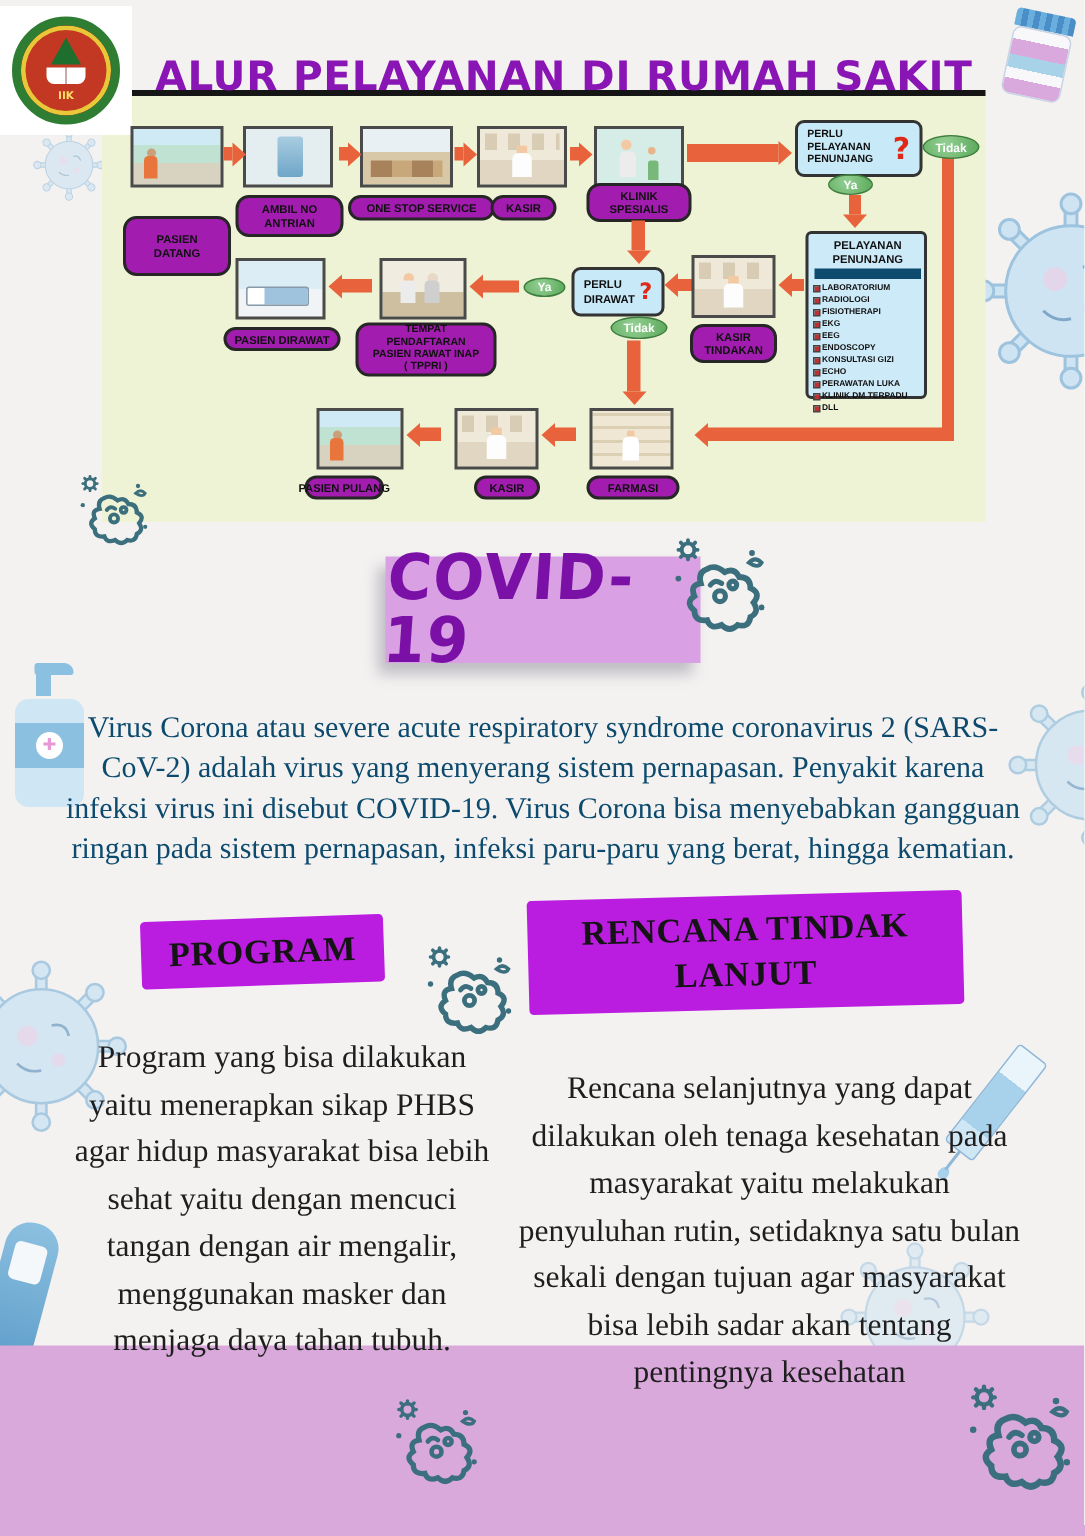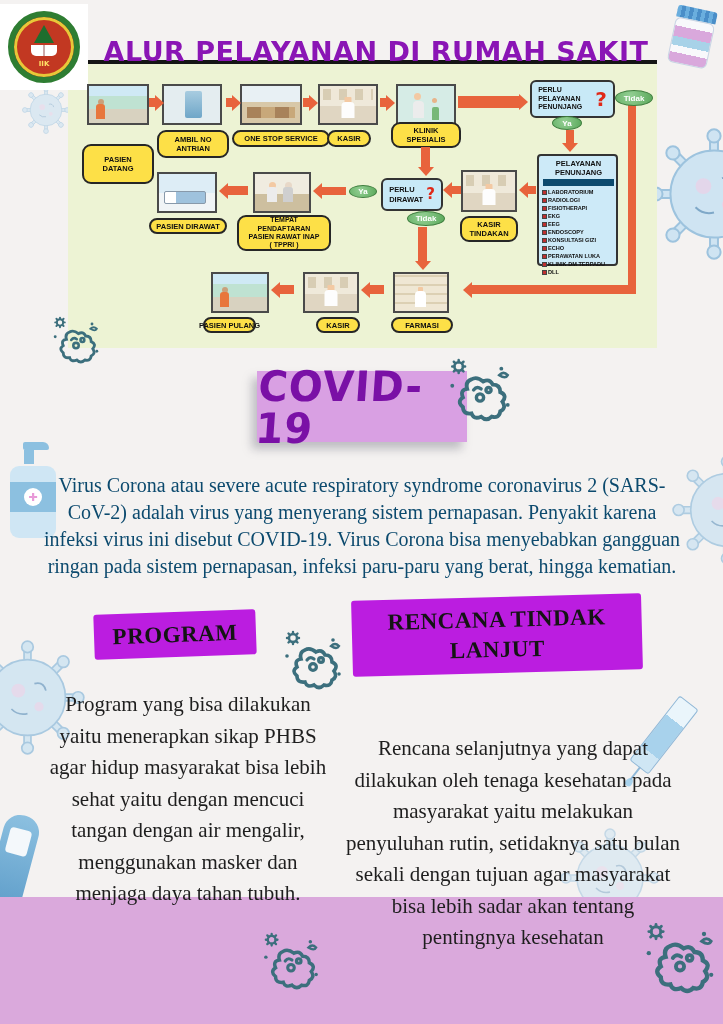--- a/index.html
+++ b/index.html
@@ -60,21 +60,21 @@
          background:linear-gradient(90deg,#fff 28%,#9fc2dd 28%);border:1px solid #8899aa;border-radius:2px;}
   .sc-desk{background:linear-gradient(180deg,#f0ece0 55%,#cdbf9f 55%);}
   .sc-desk::after{content:'';position:absolute;bottom:9px;left:22%;width:10px;height:15px;
          background:#ececec;border-radius:3px 3px 0 0;box-shadow:16px 0 0 0 #cfcfcf;}
   .sc-desk::before{content:'';position:absolute;bottom:22px;left:25%;width:7px;height:7px;
          border-radius:50%;background:#f3c9a3;box-shadow:16px 0 0 0 #e8d8c8;}
   .sc-pharmacy{background:repeating-linear-gradient(0deg,#efe7d4 0 7px,#dcd0b4 7px 9px);}
   .sc-pharmacy::after{content:'';position:absolute;bottom:4px;left:38%;width:11px;height:16px;
          background:#fff;border-radius:4px 4px 0 0;box-shadow:0 -7px 0 -3px #f3c9a3;}
 
-  .lb{position:absolute;background:#fde047;border:2px solid #262626;border-radius:9px;
+  .lb{position:absolute;background:#a21caf;border:2px solid #262626;border-radius:9px;
       display:flex;align-items:center;justify-content:center;text-align:center;
       font:bold 7.5px/1.2 "Liberation Sans",sans-serif;color:#101010;padding:1px 9px;z-index:4;}
   .dec{position:absolute;background:#c8e9f7;border:2px solid #333;border-radius:6px;
       display:flex;align-items:center;justify-content:center;gap:3px;padding:2px 3px;z-index:4;}
   .dec-text{font:bold 7px/1.25 "Liberation Sans",sans-serif;color:#101010;text-align:left;}
   .qmark{color:#e02818;font:bold 20px/1 "DejaVu Sans",sans-serif;}
   .qmark.small{font-size:15px;}
   .oval{position:absolute;background:radial-gradient(circle at 40% 35%,#93cf93,#5aa85a);
       border:1px solid #3e7e3e;border-radius:50%;display:flex;align-items:center;justify-content:center;
       font:bold 8px "Liberation Sans",sans-serif;color:#fff;z-index:5;}
@@ -107,21 +107,21 @@
 
   
   .hd-box{position:absolute;background:#bb1de0;display:flex;align-items:center;justify-content:center;
       text-align:center;z-index:2;border-radius:3px;}
   .hd-box span{font:bold 23px/1.3 "Liberation Serif",serif;color:#141414;letter-spacing:.5px;}
   .hd-program{left:94px;top:612px;width:162px;height:45px;transform:rotate(-2deg);}
   .hd-rencana{left:352px;top:597px;width:290px;height:76px;transform:rotate(-1.5deg);}
   .col-text{position:absolute;text-align:center;font:400 21px/1.5 "Liberation Serif",serif;
       color:#1e1e1e;z-index:2;}
   .program-body{left:42px;top:668px;width:292px;}
-  .rencana-body{left:345px;top:712px;width:336px;font-family:Liberation Serif, serif;}
+  .rencana-body{left:345px;top:689px;width:336px;font-family:Liberation Serif, serif;}
 
   
   .band{position:absolute;left:0;top:897px;width:723px;height:127px;background:#daa9dc;z-index:1;}
   .author{position:absolute;left:12px;top:978px;font:bold 25px "Liberation Serif",serif;
       color:#101010;z-index:3;}
 
   
   .deco{position:absolute;z-index:0;}
   .deco.front{z-index:3;}
   .sani{position:absolute;left:10px;top:450px;width:54px;height:96px;z-index:1;}

